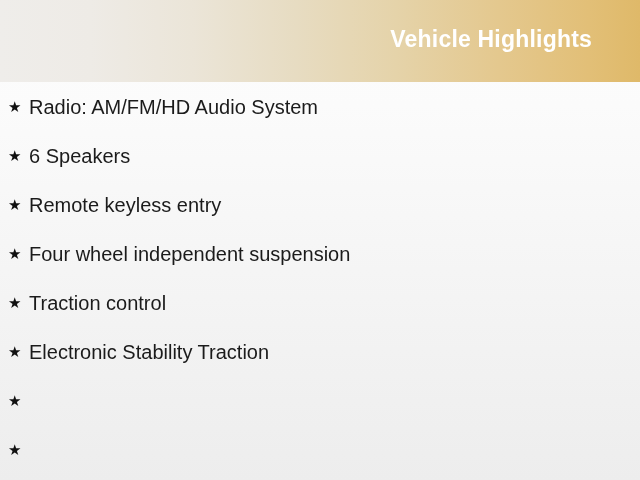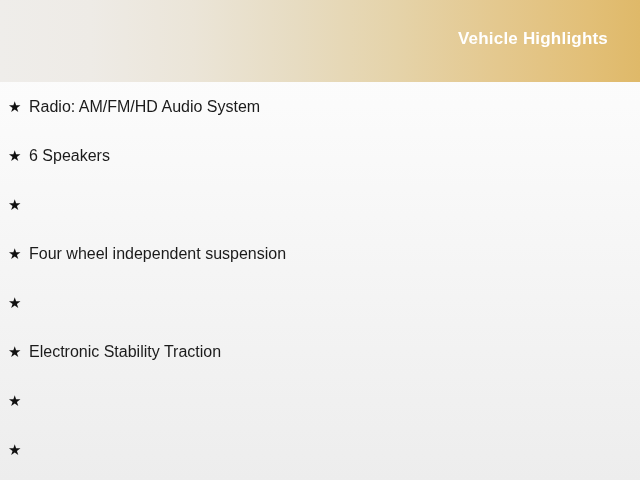--- a/index.html
+++ b/index.html
@@ -35,23 +35,23 @@
         #e7dcc2 46%,
         #e5d3a9 62%,
         #e4c88e 78%,
         #e2bf77 92%,
         #dfb969 100%);
     box-sizing: border-box;
   }
 
   .header-title {
     position: absolute;
-    right: 32px;
+    right: 48px;
     top: 29px;
-    font-size: 17px;
+    font-size: 23px;
     font-weight: bold;
     color: #ffffff;
     letter-spacing: 0.2px;
     white-space: nowrap;
     line-height: 20px;
   }
 
   
   .highlights-list {
     position: absolute;
@@ -75,21 +75,21 @@
     display: inline-block;
     width: 21px;
     flex: 0 0 21px;
     font-size: 15px;
     line-height: 1;
     color: #111111;
     text-align: left;
   }
 
   .highlight-label {
-    font-size: 16px;
+    font-size: 20px;
     color: #1b1b1b;
     line-height: 20px;
     white-space: nowrap;
   }
 </style>
 </head>
 <body>
 
 <div class="page">
 
@@ -101,27 +101,29 @@
     <li class="highlight-item">
       <span class="bullet-star">★</span>
       <span class="highlight-label">Radio: AM/FM/HD Audio System</span>
     </li>
     <li class="highlight-item">
       <span class="bullet-star">★</span>
       <span class="highlight-label">6 Speakers</span>
     </li>
     <li class="highlight-item">
       <span class="bullet-star">★</span>
+      <span class="highlight-label">Remote keyless entry</span>
     </li>
     <li class="highlight-item">
       <span class="bullet-star">★</span>
       <span class="highlight-label">Four wheel independent suspension</span>
     </li>
     <li class="highlight-item">
       <span class="bullet-star">★</span>
+      <span class="highlight-label">Traction control</span>
     </li>
     <li class="highlight-item">
       <span class="bullet-star">★</span>
       <span class="highlight-label">Electronic Stability Traction</span>
     </li>
     <li class="highlight-item">
       <span class="bullet-star">★</span>
     </li>
     <li class="highlight-item">
       <span class="bullet-star">★</span>

